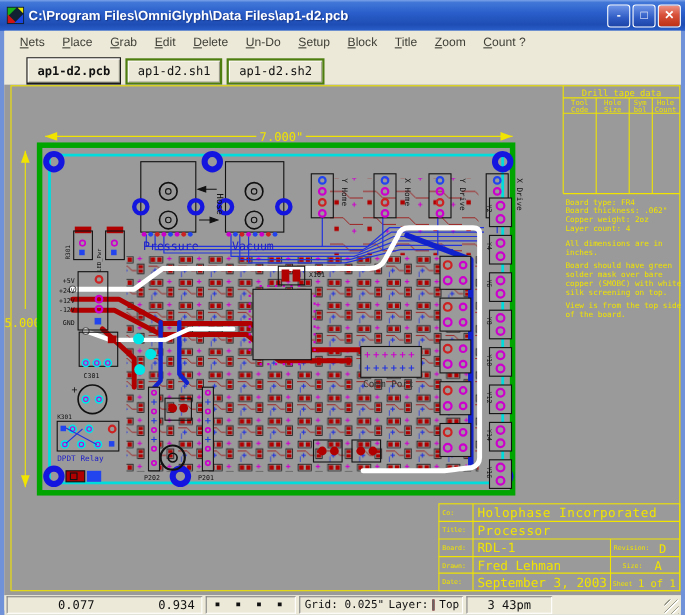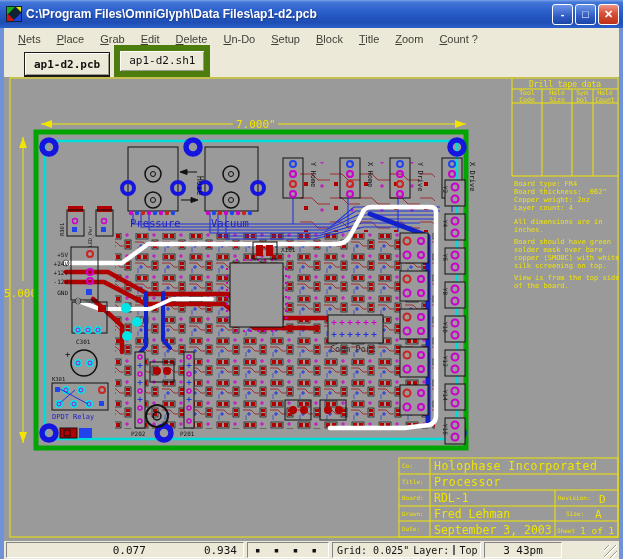--- a/index.html
+++ b/index.html
@@ -24,35 +24,35 @@
     background:linear-gradient(180deg,#6e95e8,#2f5bc4 60%,#1d45a8);cursor:default;}
   .winbtn.close{background:linear-gradient(180deg,#ef9385,#d8513a 45%,#bc3016);}
   
   .menubar{height:22px;display:flex;align-items:center;padding-left:6px;background:#ece9d8;
     font-size:11px;color:#3f3f37;}
   .menu-item{display:inline-block;padding:2px 8px;cursor:default;}
   .menu-item::first-letter{text-decoration:underline;}
   
   .tabbar{height:27px;display:flex;align-items:flex-end;padding-left:20px;background:#ece9d8;gap:4px;}
   .tab{font-family:"DejaVu Sans Mono",monospace;font-size:11px;background:#ece9d8;color:#111;
-    padding:3px 9px 4px 9px;border:6px solid #4d7c0f;
+    padding:3px 9px 4px 9px;border:2px solid #4d7c0f;
     box-shadow:inset 1px 1px 0 #fff,inset -1px -1px 0 #9a9a8a;cursor:default;}
   .tab.active{border:1px solid #1a1a1a;border-bottom:2px solid #1a1a1a;padding-top:5px;font-weight:bold;}
   
   .canvas{height:464px;background:#9a9a9a;position:relative;overflow:hidden;}
   svg text{font-family:"DejaVu Sans Mono",monospace;}
   .yl{fill:#f0e400;}
   .blk{fill:#111;}
   .blu{fill:#2020c8;}
   
   .statusbar{height:18px;display:flex;align-items:stretch;background:#ece9d8;padding:1px 2px 1px 2px;
     font-family:"DejaVu Sans Mono",monospace;font-size:11px;color:#111;}
   .sb-cell{border:1px solid;border-color:#848484 #fff #fff #848484;display:flex;align-items:center;
     margin-right:3px;overflow:hidden;white-space:nowrap;}
-  .sb-coords{width:238px;justify-content:flex-end;gap:58px;padding-right:6px;}
+  .sb-coords{width:178px;justify-content:flex-end;gap:58px;padding-right:6px;}
   .sb-dots{width:82px;justify-content:center;font-size:9px;letter-spacing:4px;}
   .sb-grid{width:149px;font-size:10px;gap:4px;padding-left:4px;}
   .sb-time{width:78px;justify-content:center;}
   .sb-fill{flex:1;border:none;position:relative;}
   .swatch{display:inline-block;width:20px;height:10px;background:#aa0000;border:1px solid #666;}
   .grip{position:absolute;right:0;bottom:0;width:13px;height:13px;
     background:repeating-linear-gradient(135deg,transparent 0 3px,#9a9a8a 3px 4px,#fff 4px 5px);}
 </style>
 </head>
 <body>
@@ -83,20 +83,21 @@
     <span class="menu-item">Setup</span>
     <span class="menu-item">Block</span>
     <span class="menu-item">Title</span>
     <span class="menu-item">Zoom</span>
     <span class="menu-item">Count ?</span>
   </div>
 
   <div class="tabbar">
     <div class="tab active">ap1-d2.pcb</div>
     <div class="tab">ap1-d2.sh1</div>
+    <div class="tab">ap1-d2.sh2</div>
   </div>
 
   <div class="canvas">
   <svg width="615" height="464" viewBox="4 77 615 464">
     <defs>
       <g id="tcon">
         <rect x="0" y="0" width="20" height="40" fill="none" stroke="#111" stroke-width="1"></rect>
         <circle cx="10" cy="6" r="3" fill="none" stroke="#2244ee" stroke-width="2"></circle>
         <circle cx="10" cy="16" r="3" fill="none" stroke="#cc00cc" stroke-width="2"></circle>
         <circle cx="10" cy="26" r="3" fill="none" stroke="#cc2222" stroke-width="2"></circle>

